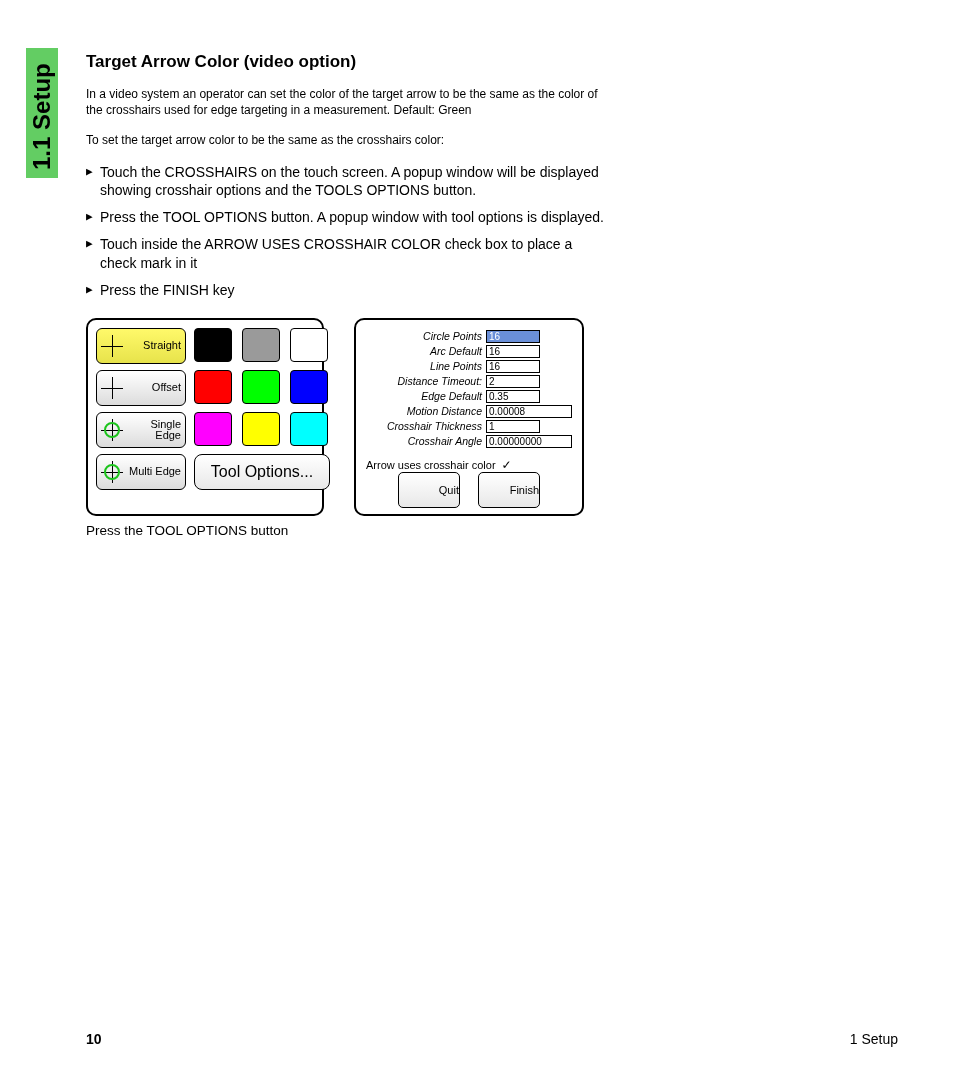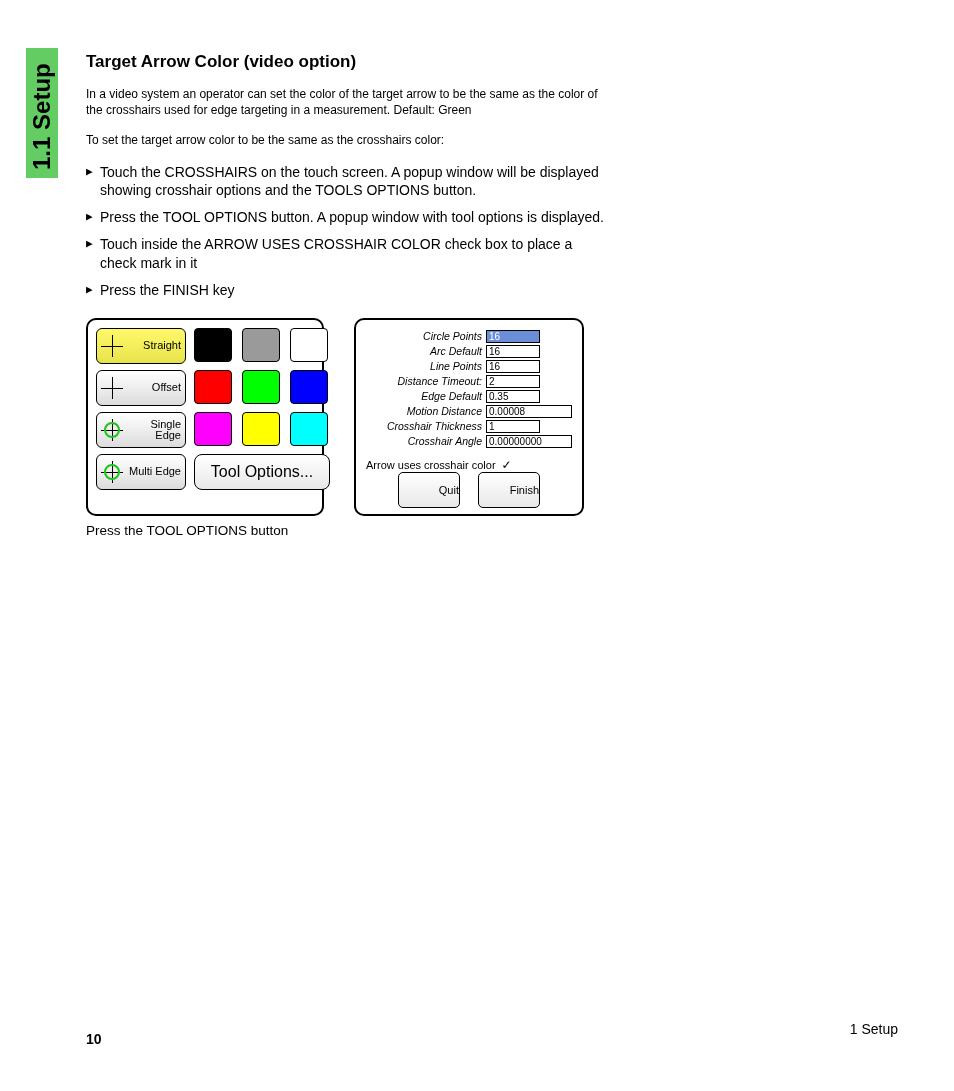--- a/index.html
+++ b/index.html
@@ -194,21 +194,21 @@
   .footer-left {
     position: absolute;
     left: 86px;
     bottom: 44px;
     font-size: 14px;
     font-weight: 700;
   }
   .footer-right {
     position: absolute;
     right: 56px;
-    bottom: 54px;
+    bottom: 44px;
     font-size: 14px;
   }
 </style>
 </head>
 <body>
 
 <div class="side-tab"></div>
 <div class="side-label">1.1 Setup</div>
 
 <div class="content">

